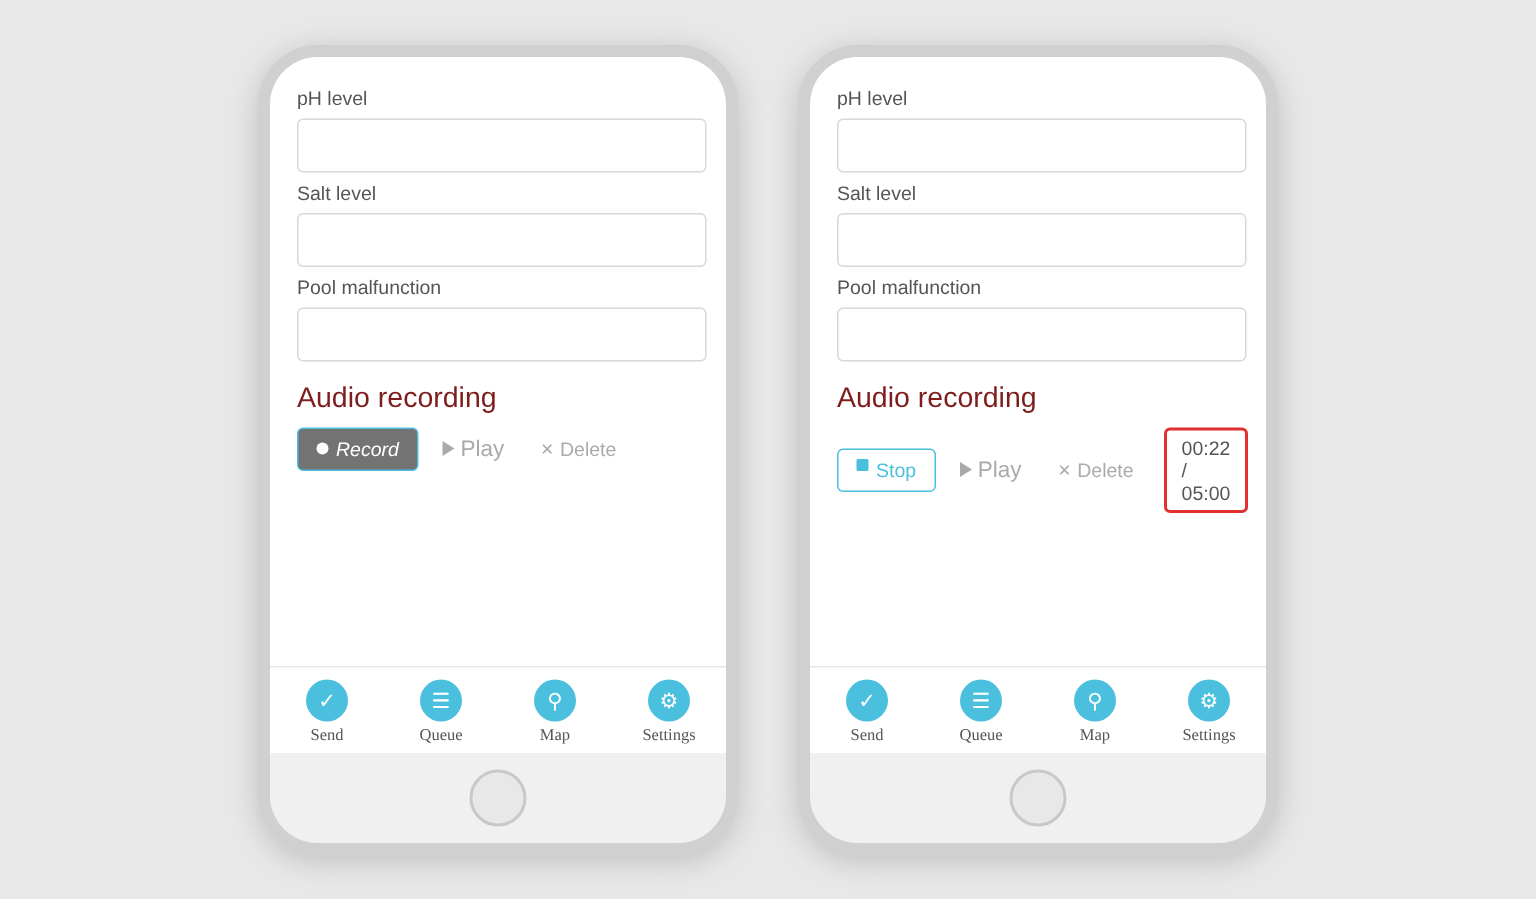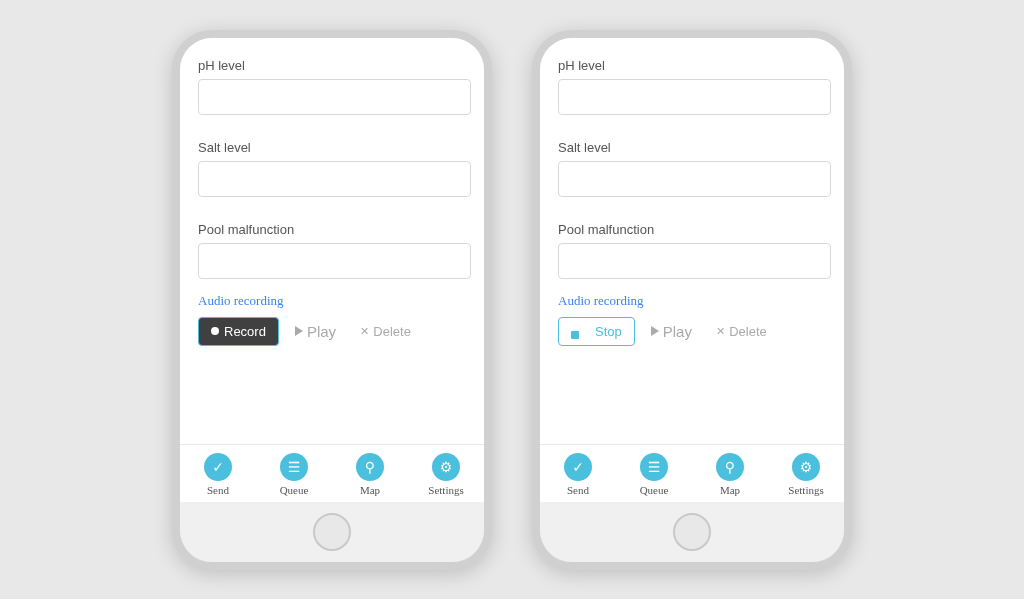--- a/index.html
+++ b/index.html
@@ -40,68 +40,68 @@
     }
     .screen-content {
       flex: 1;
       padding: 20px 13px 0 18px;
       overflow: hidden;
     }
     .field-label {
       font-size: 13px;
       color: #555;
       margin-bottom: 6px;
-      margin-top: 25px;
+      margin-top: 6px;
     }
     .field-label:first-child {
       margin-top: 0;
     }
     .field-input {
       width: 100%;
       height: 36px;
       border: 1px solid #d8d8d8;
       border-radius: 4px;
       background: #fff;
     }
     .audio-section {
       margin-top: 14px;
     }
     .audio-label {
-      font-size: 13px;
-      color: #3b82f6;
+      font-size: 19px;
+      color: #7f1d1d;
       margin-bottom: 8px;
-      font-family: Liberation Serif, serif;
     }
     .audio-controls {
       display: flex;
       align-items: center;
       gap: 6px;
     }
     .btn-record {
       display: flex;
       align-items: center;
       gap: 5px;
       padding: 6px 12px;
       border: 1.5px solid #4bbfde;
       border-radius: 4px;
-      background: #404040;
+      background: #737373;
       color: #fff;
       font-size: 13px;
       cursor: pointer;
+      font-style: italic;
     }
     .btn-record .dot {
       width: 8px;
       height: 8px;
       background: #fff;
       border-radius: 50%;
     }
     .btn-stop {
       display: flex;
-      align-items: flex-end;
-      gap: 16px;
+      align-items: flex-start;
+      gap: 5px;
       padding: 6px 12px;
       border: 1.5px solid #4bbfde;
       border-radius: 4px;
       background: #fff;
       color: #4bbfde;
       font-size: 13px;
       cursor: pointer;
     }
     .btn-stop .stop-square {
       width: 8px;
@@ -278,20 +278,21 @@
               <span>Stop</span>
             </button>
             <button class="btn-play">
               <span class="play-tri"></span>
               <span>Play</span>
             </button>
             <button class="btn-delete">
               <span class="x-icon">✕</span>
               <span>Delete</span>
             </button>
+            <div class="timer-box">00:22 / 05:00</div>
           </div>
         </div>
 
       </div>
 
       <div class="bottom-nav">
         <div class="nav-item">
           <div class="nav-icon">✓</div>
           <span class="nav-label">Send</span>
         </div>

